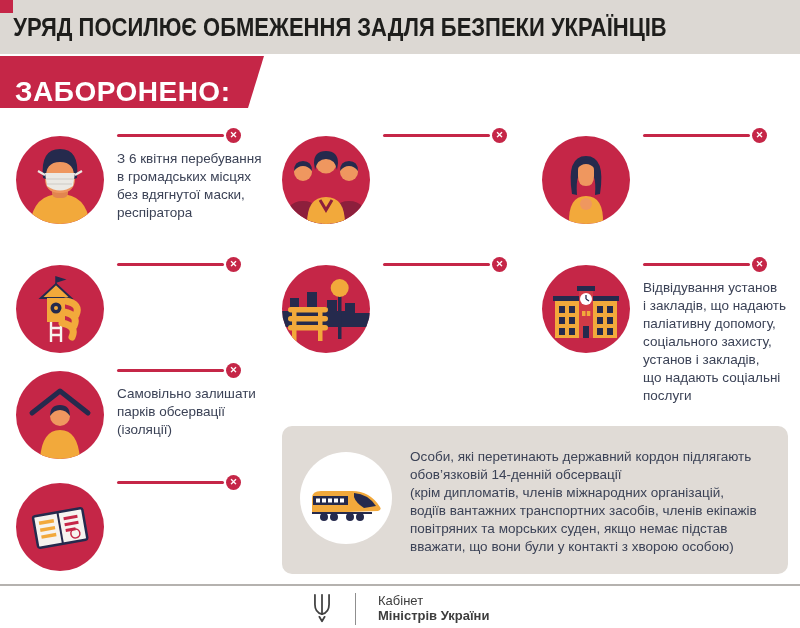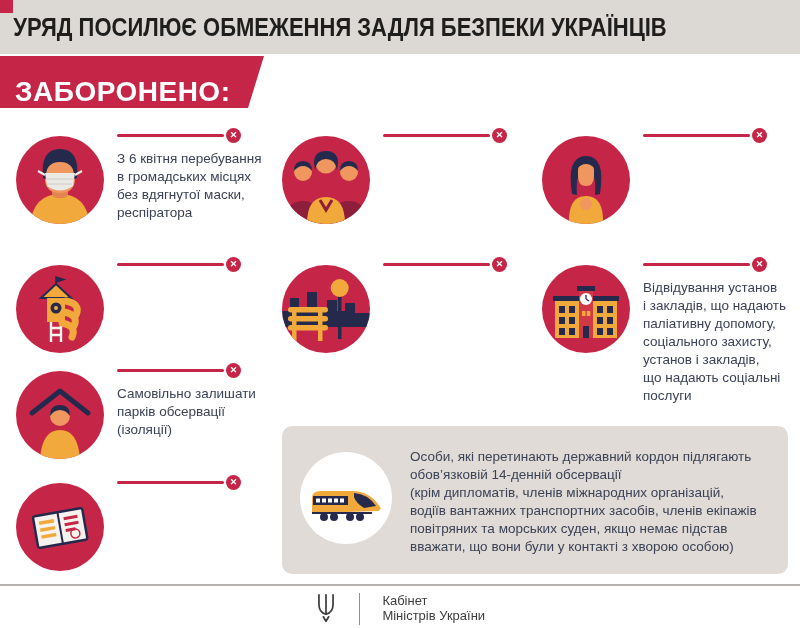--- a/index.html
+++ b/index.html
@@ -42,21 +42,21 @@
   }
   .note-circle{width:92px;height:92px;flex:none;margin-top:8px;}
   .note-circle svg{display:block;width:92px;height:92px;}
   .note-text{margin-top:4px;color:#3b4256;font-size:13.5px;line-height:18px;white-space:pre-line;}
   
   .footer-divider{position:absolute;left:0;top:584px;width:800px;height:2px;background:#b5b2af;}
   .footer{position:absolute;left:0;top:593px;width:800px;display:flex;justify-content:center;gap:22px;}
   .tryzub{width:22px;height:30px;}
   .footer-vline{width:1.5px;height:32px;background:#8f8f8f;}
   .footer-org{color:#3d3d3d;font-size:13px;line-height:15px;}
-  .footer-org .org2{font-weight:normal;}
+  .footer-org .org2{font-weight:bold;}
 </style>
 </head>
 <body>
 
 <div class="canvas">
 
   <div class="header">
     <div class="title">УРЯД ПОСИЛЮЄ ОБМЕЖЕННЯ ЗАДЛЯ БЕЗПЕКИ УКРАЇНЦІВ</div>
   </div>
   <div class="red-corner"></div>

